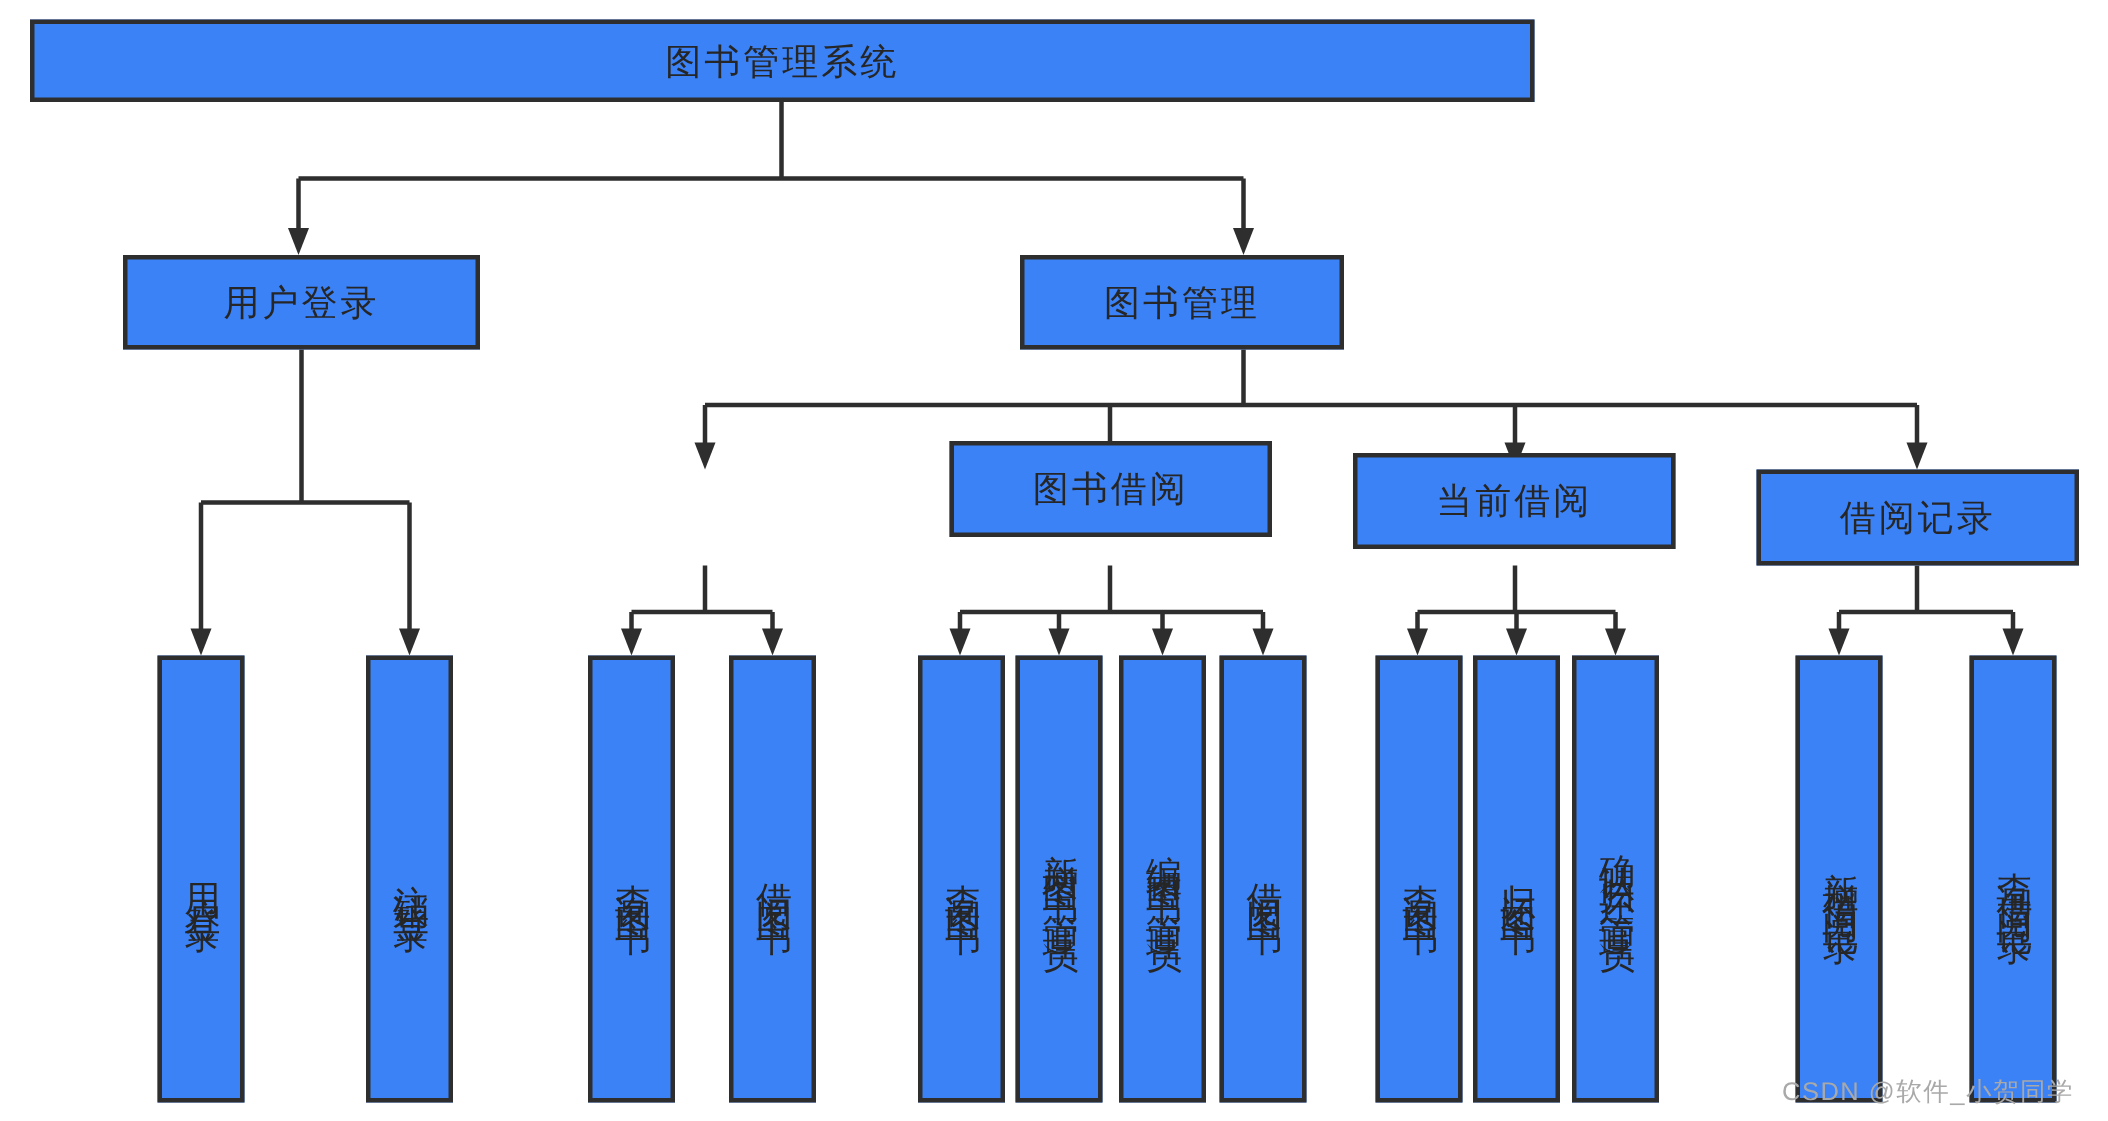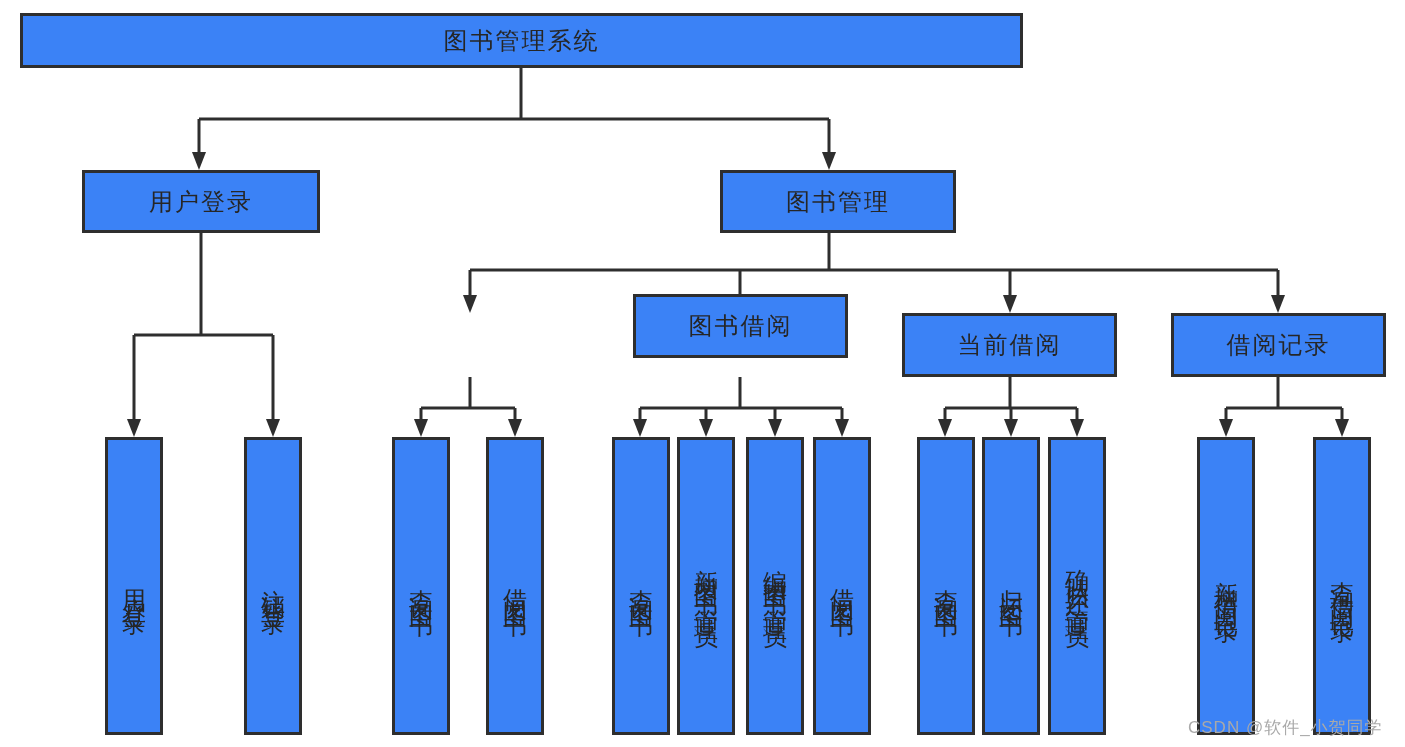--- a/index.html
+++ b/index.html
@@ -89,24 +89,24 @@
       <polygon points="1011,437 1004,419 1018,419"></polygon>
       <polygon points="1077,437 1070,419 1084,419"></polygon>
       <polygon points="1226,437 1219,419 1233,419"></polygon>
       <polygon points="1342,437 1335,419 1349,419"></polygon>
     </g>
   </svg>
 
   <div class="node" style="left:20px; top:13px; width:1003px; height:55px;">图书管理系统</div>
 
   <div class="node" style="left:82px; top:170px; width:238px; height:63px;">用户登录</div>
-  <div class="node" style="left:720px; top:170px; width:236px; height:63px;">图书管理</div>
+  <div class="node" style="left:680px; top:170px; width:216px; height:63px;">图书管理</div>
 
   <div class="node" style="left:633px; top:294px; width:215px; height:64px;">图书借阅</div>
-  <div class="node" style="left:902px; top:313px; width:215px; height:64px;">当前借阅</div>
+  <div class="node" style="left:902px; top:302px; width:215px; height:64px;">当前借阅</div>
   <div class="node" style="left:1171px; top:313px; width:215px; height:64px;">借阅记录</div>
 
   <div class="node leaf" style="left:105px; top:437px; width:58px; height:298px;">
     <span>用户登录</span>
   </div>
   <div class="node leaf" style="left:244px; top:437px; width:58px; height:298px;">
     <span>注销登录</span>
   </div>
 
   <div class="node leaf" style="left:392px; top:437px; width:58px; height:298px;">

